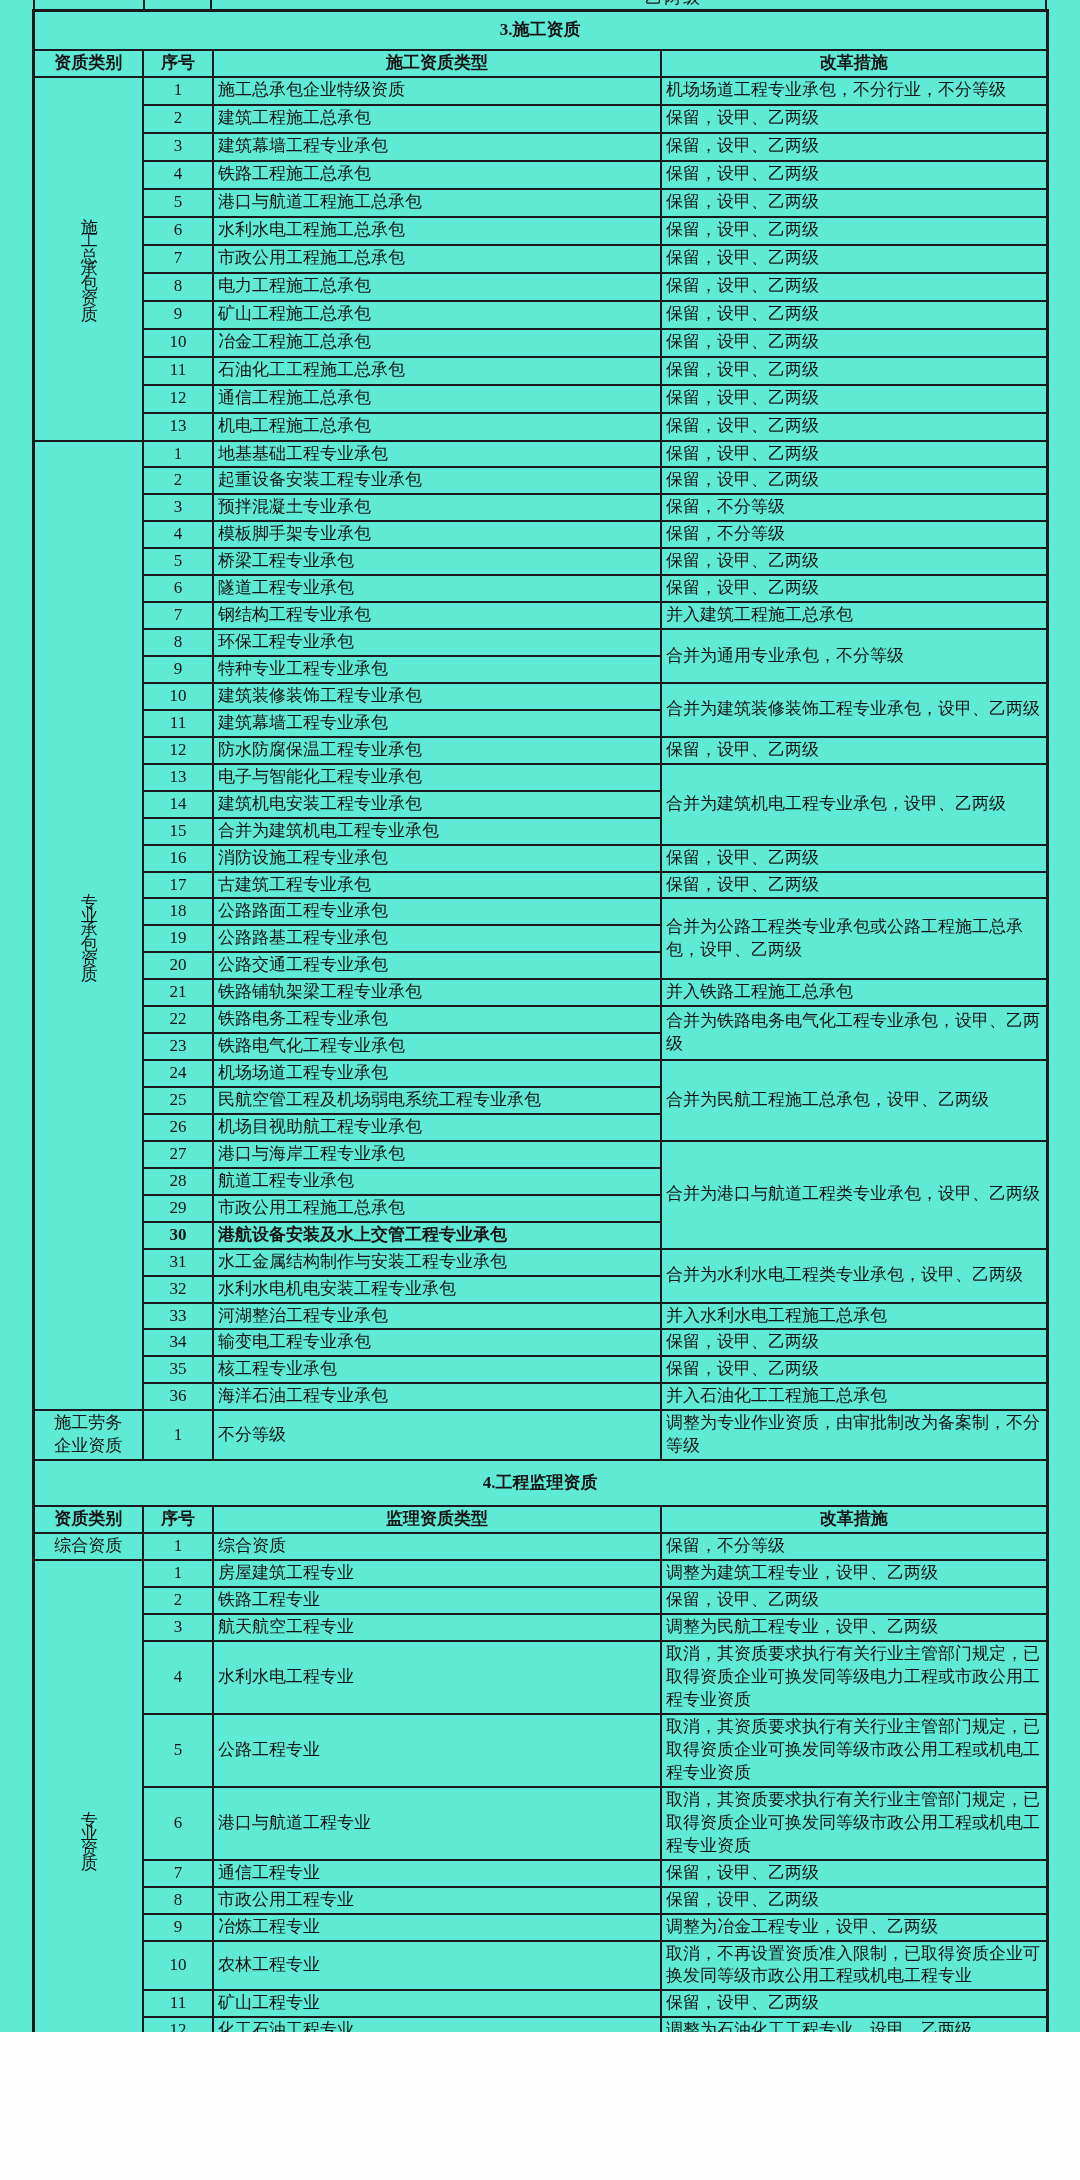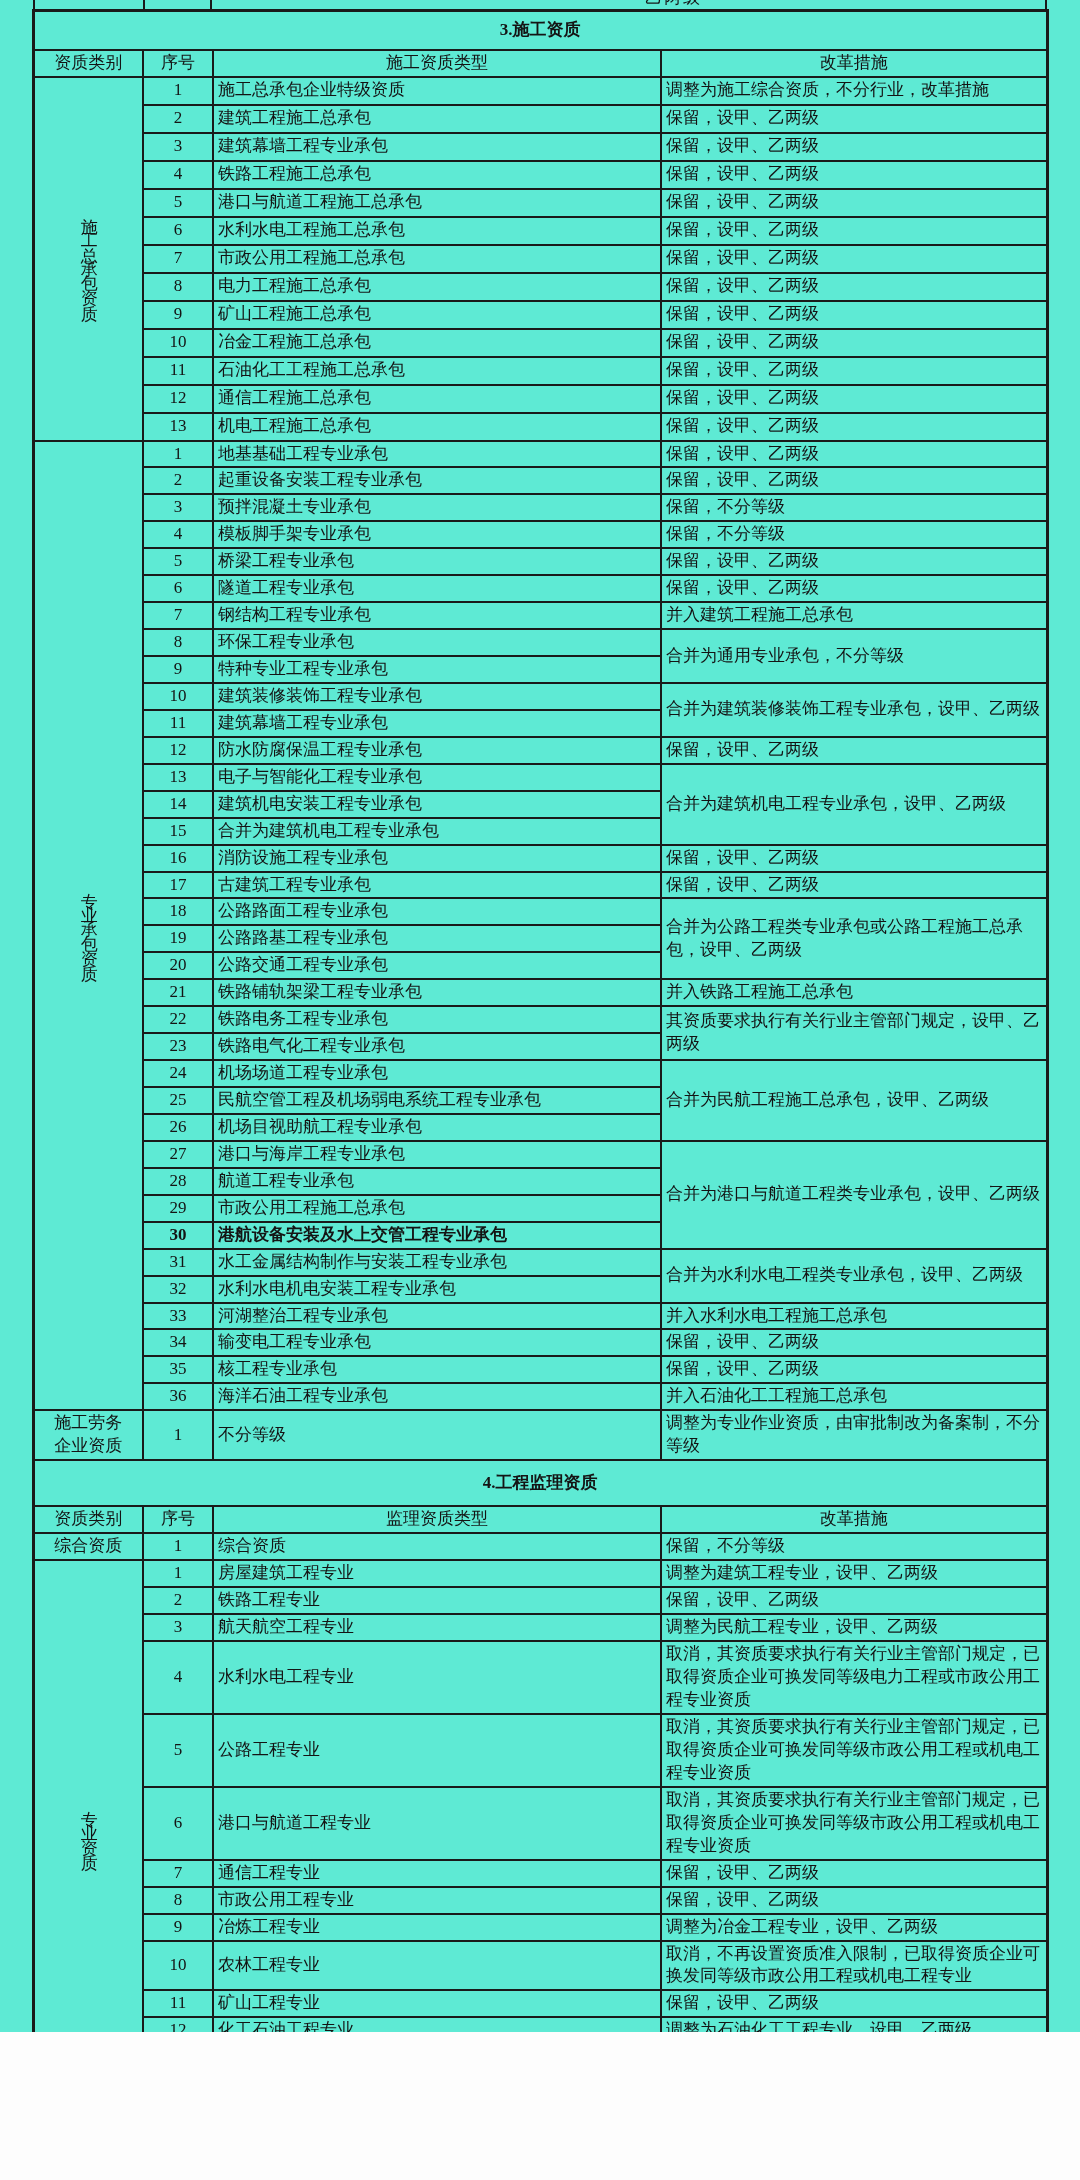--- a/index.html
+++ b/index.html
@@ -21,21 +21,21 @@
     border:3px solid #1a1a1a;
   }
   table.doc td{
     border:2px solid #1a1a1a;
     font-size:17px;line-height:1.35;
     vertical-align:middle;
     padding:1px 4px;
     overflow:hidden;
   }
   td.title{font-size:29px;font-weight:bold;text-align:center;padding:2px 0;}
-  td.head{font-weight:normal;text-align:center;font-size:18px;}
+  td.head{font-weight:bold;text-align:center;font-size:18px;}
   td.no{text-align:center;}
   td.cat{text-align:center;font-size:17px;}
   .cat-vertical{
     writing-mode:vertical-rl;text-orientation:upright;
     letter-spacing:0.85em;display:inline-block;
   }
   .cat-wrap4{display:inline-block;max-width:74px;}
   .cat-wrap3{display:inline-block;max-width:56px;}
   td.type,td.measure{text-align:left;padding-left:6px;padding-right:4px;}
 </style>
@@ -66,21 +66,21 @@
         <tr style="height: 27px;">
           <td class="head">资质类别</td>
           <td class="head">序号</td>
           <td class="head">施工资质类型</td>
           <td class="head">改革措施</td>
         </tr>
         <tr style="height: 28px;">
           <td class="cat" rowspan="13"><span class="cat-vertical">施工总承包资质</span></td>
           <td class="no">1</td>
           <td class="type">施工总承包企业特级资质</td>
-          <td class="measure">调整为施工综合资质，不分行业，改革措施</td>
+          <td class="measure">机场场道工程专业承包，不分行业，不分等级</td>
         </tr>
         <tr style="height: 28px;">
           <td class="no">2</td>
           <td class="type">建筑工程施工总承包</td>
           <td class="measure">保留，设甲、乙两级</td>
         </tr>
         <tr style="height: 28px;">
           <td class="no">3</td>
           <td class="type">建筑幕墙工程专业承包</td>
           <td class="measure">保留，设甲、乙两级</td>
@@ -231,21 +231,21 @@
           <td class="type">公路交通工程专业承包</td>
         </tr>
         <tr style="height: 26.5px;">
           <td class="no">21</td>
           <td class="type">铁路铺轨架梁工程专业承包</td>
           <td class="measure">并入铁路工程施工总承包</td>
         </tr>
         <tr style="height: 26.5px;">
           <td class="no">22</td>
           <td class="type">铁路电务工程专业承包</td>
-          <td class="measure" rowspan="2">其资质要求执行有关行业主管部门规定，设甲、乙两级</td>
+          <td class="measure" rowspan="2">合并为铁路电务电气化工程专业承包，设甲、乙两级</td>
         </tr>
         <tr style="height: 26.5px;">
           <td class="no">23</td>
           <td class="type">铁路电气化工程专业承包</td>
         </tr>
         <tr style="height: 26.5px;">
           <td class="no">24</td>
           <td class="type">机场场道工程专业承包</td>
           <td class="measure" rowspan="3">合并为民航工程施工总承包，设甲、乙两级</td>
         </tr>

